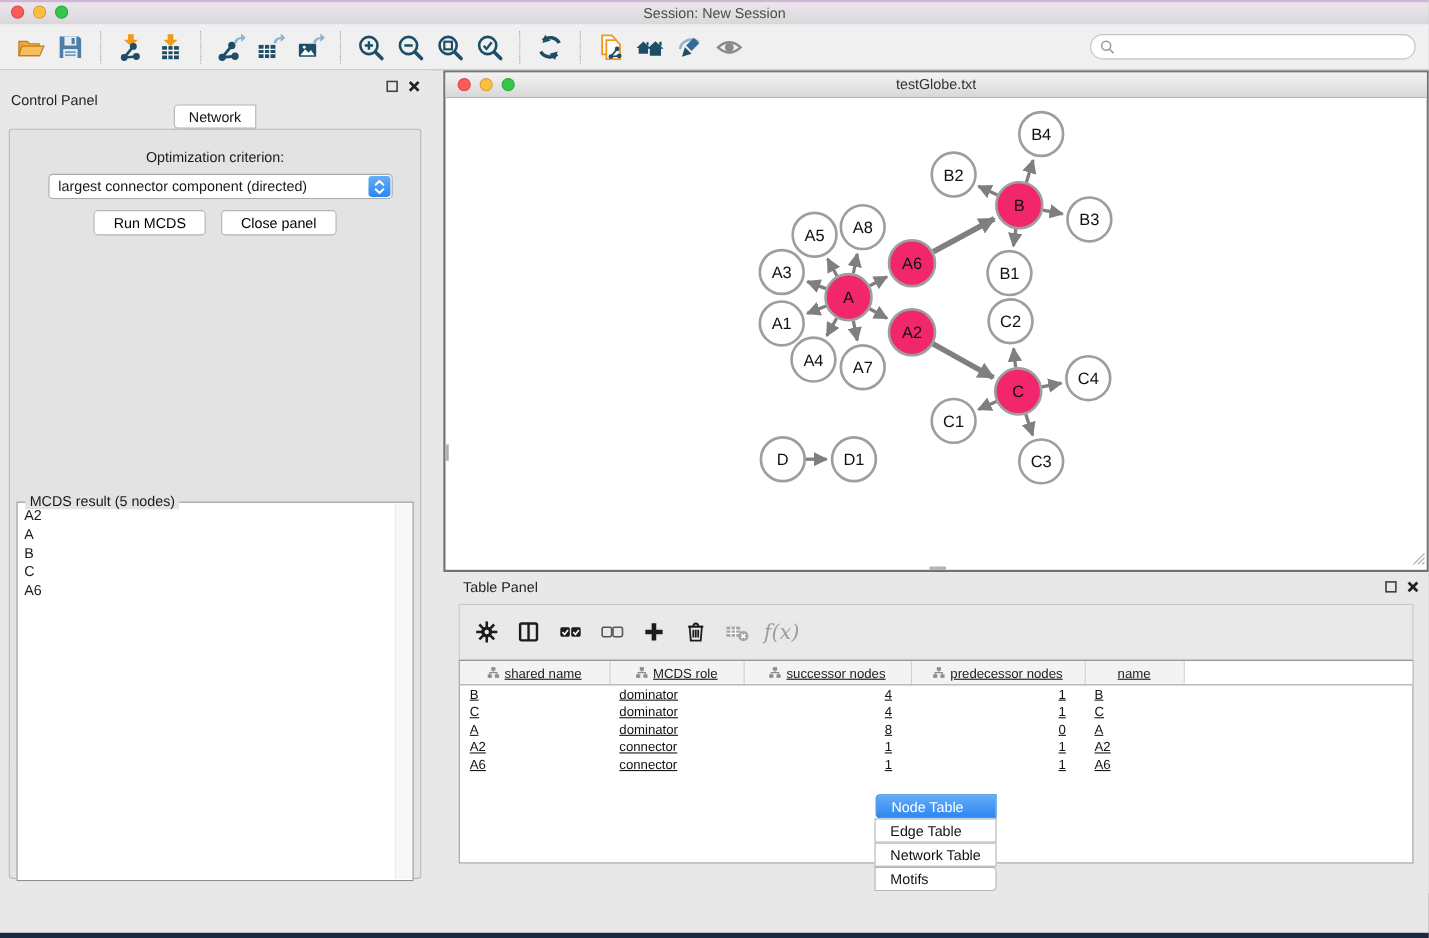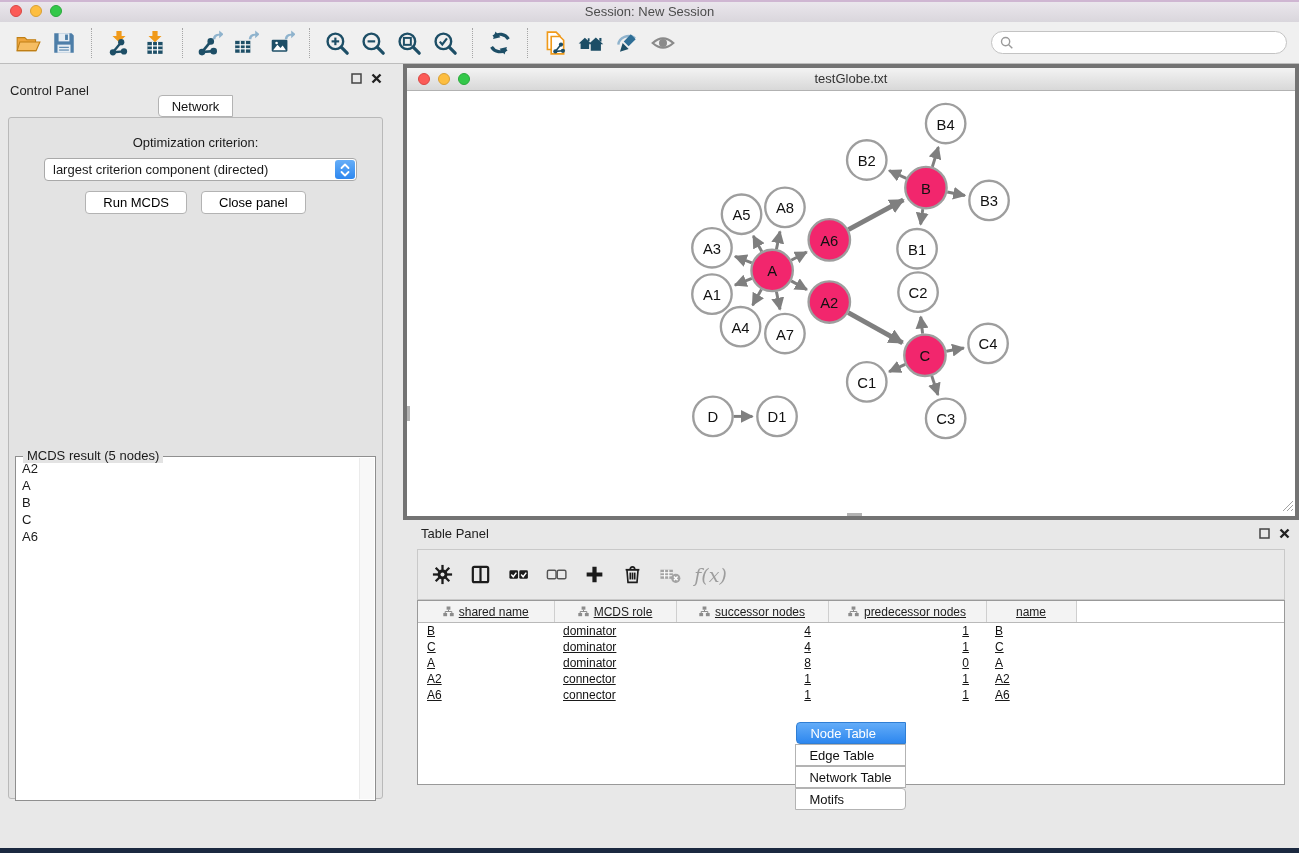--- a/index.html
+++ b/index.html
@@ -54,21 +54,21 @@
   .btn-row{position:absolute;top:73px;width:100%;display:flex;justify-content:center;gap:14px;}
   .push-btn{height:23px;padding:0 17px;background:#fff;border:1px solid #b3b3b3;border-radius:4px;
     font-size:13px;line-height:21px;box-sizing:border-box;}
   .result-box{position:absolute;left:6px;right:6px;top:338px;height:343px;border:1px solid #8f8f8f;background:#fff;}
   .result-legend{position:absolute;top:-9px;left:7px;background:#e3e3e3;padding:0 4px;font-size:13px;}
   .result-list{position:absolute;top:3px;left:2px;right:16px;bottom:2px;overflow:hidden;}
   .result-item{font-size:13px;line-height:17px;padding-left:4px;}
   .result-scroll{position:absolute;top:1px;bottom:1px;right:1px;width:14px;background:#f8f8f8;border-left:1px solid #ebebeb;}
 
   
-  .network-window{position:absolute;left:403px;top:64px;width:896px;height:456px;border:4px solid #737373;
+  .network-window{position:absolute;left:403px;top:64px;width:896px;height:456px;border:2px solid #737373;
     box-sizing:border-box;background:#fff;}
   .nw-titlebar{position:relative;height:23px;background:linear-gradient(#f3f3f3,#d8d8d8);
     border-bottom:1px solid #b2b2b2;box-sizing:border-box;}
   .nw-lights{position:absolute;left:11px;top:5px;display:flex;gap:8px;}
   .nw-title{text-align:center;line-height:22px;font-size:13px;color:#333;}
   .nw-canvas{position:absolute;top:23px;left:0;right:0;bottom:0;}
   .nw-canvas svg{width:100%;height:100%;display:block;}
   .grip{position:absolute;right:1px;bottom:1px;}
   .nw-scroll-left{position:absolute;left:0;top:338px;width:3px;height:15px;background:#b3b3b3;}
   .nw-scroll-bottom{position:absolute;left:440px;bottom:0;width:15px;height:3px;background:#b3b3b3;}
@@ -316,21 +316,21 @@
         <div class="seg" id="cp-seg">
           <div class="seg-item">Network</div>
           <div class="seg-item">Style</div>
           <div class="seg-item">Select</div>
           <div class="seg-item selected">MCDS</div>
         </div>
       </div>
     <div class="cp-content">
       <div class="opt-label">Optimization criterion:</div>
       <div class="selectbox">
-        <span class="val">largest criterion component (directed)</span>
+        <span class="val">largest connector component (directed)</span>
         <span class="select-cap">
           <svg width="14" height="16" viewBox="0 0 14 16">
               <path d="M3.5 6 L7 2.5 L10.5 6 M3.5 10 L7 13.5 L10.5 10" fill="none" stroke="#fff" stroke-width="1.8" stroke-linecap="round" stroke-linejoin="round"></path>
             </svg>
         </span>
       </div>
       <div class="btn-row">
         <button class="push-btn">Run MCDS</button>
         <button class="push-btn">Close panel</button>
       </div>

